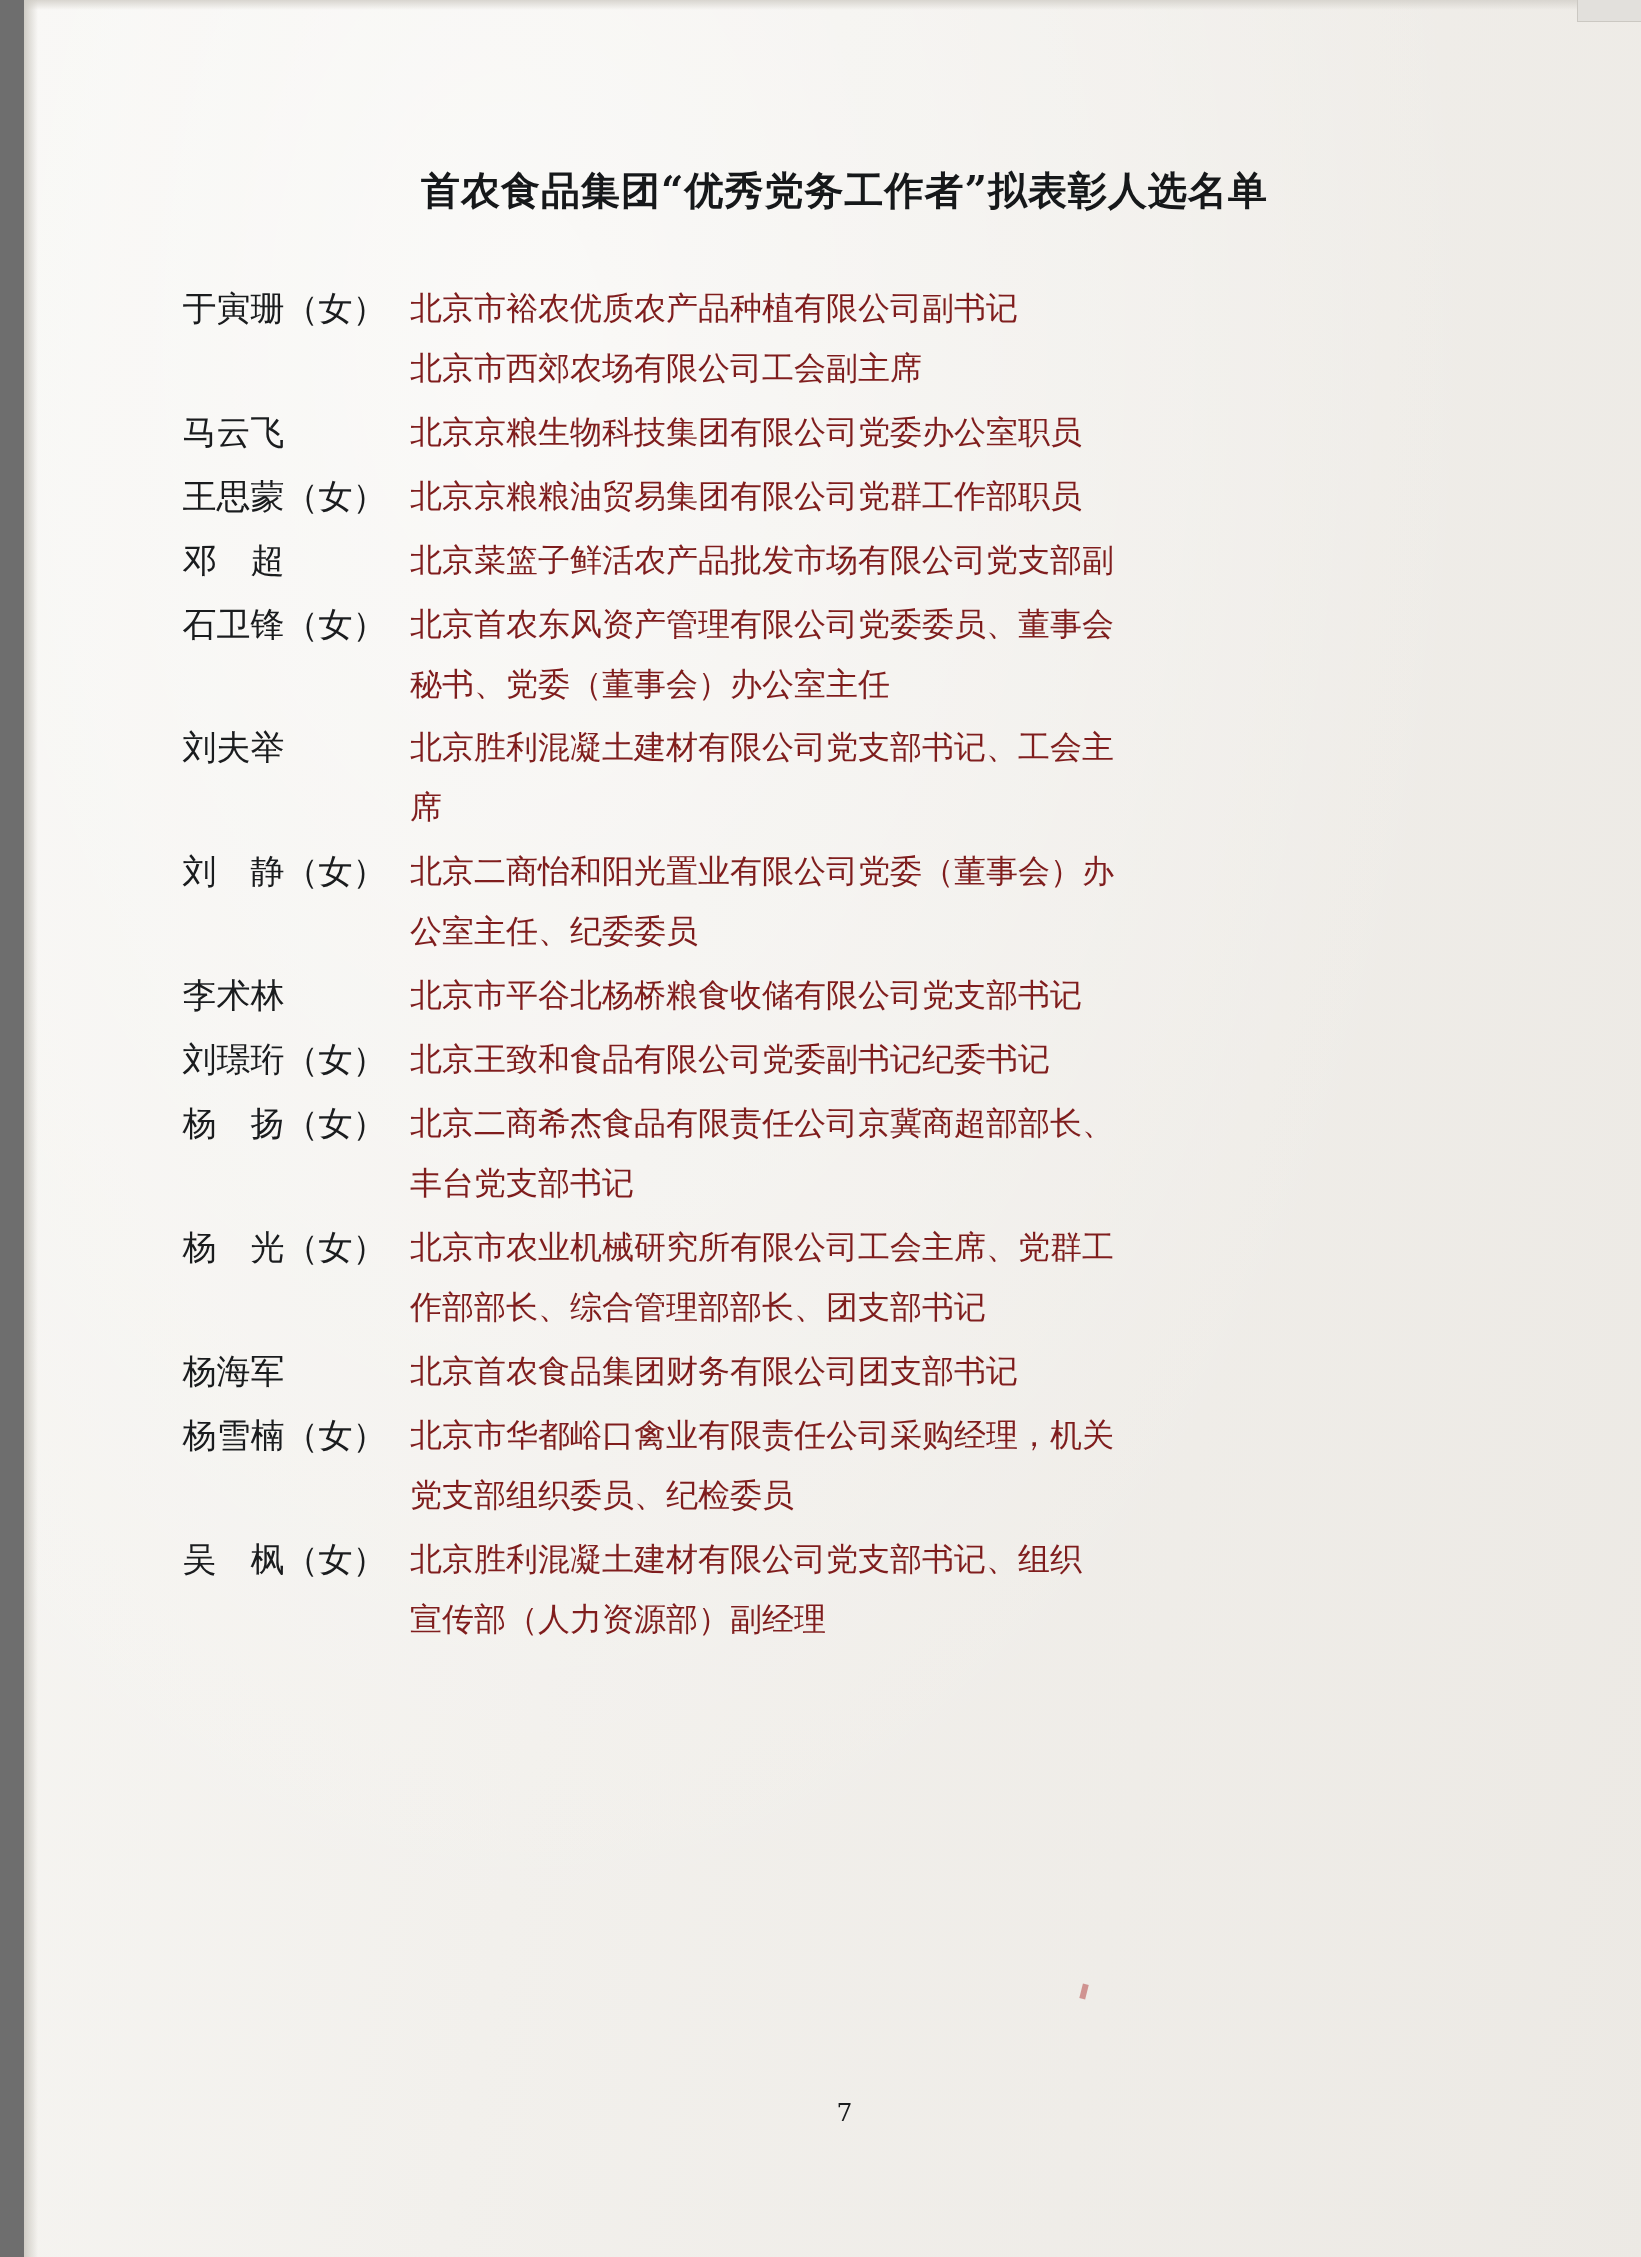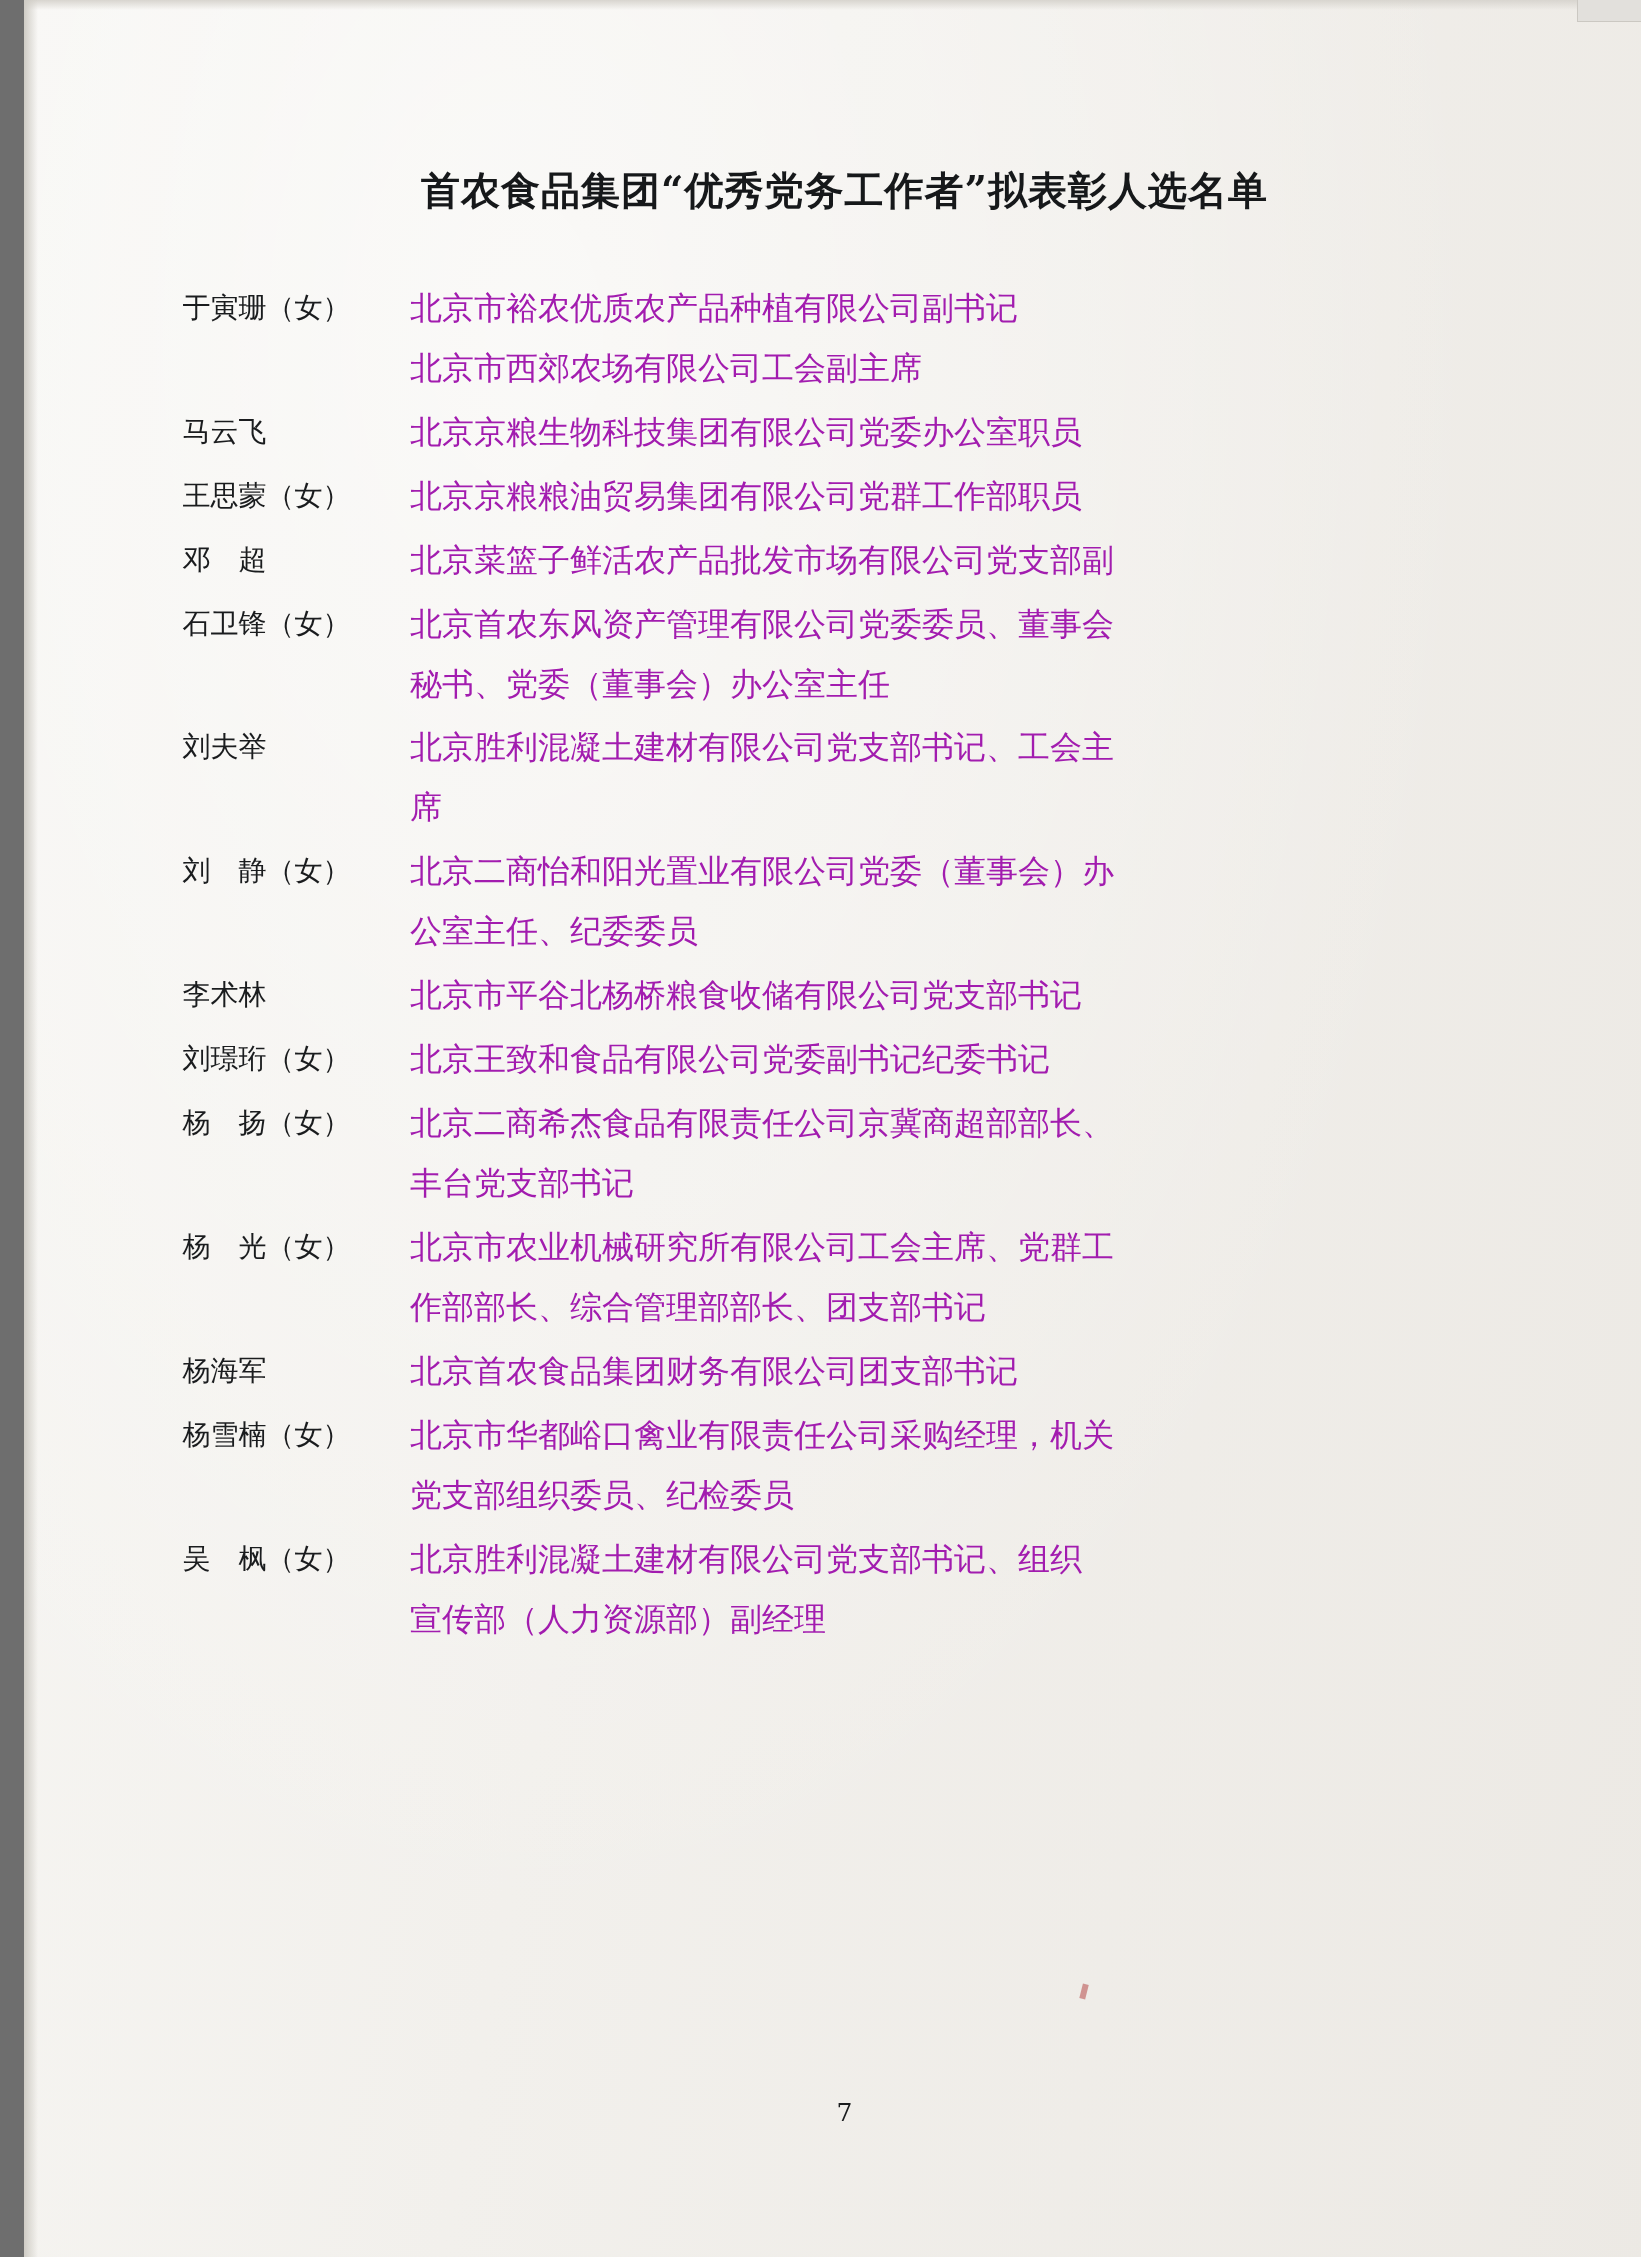--- a/index.html
+++ b/index.html
@@ -63,32 +63,32 @@
     font-family: "DejaVu Serif", "Liberation Serif", serif;
   }
   .entry {
     display: flex;
     align-items: flex-start;
     margin-bottom: 3.9px;
   }
   .entry-name {
     flex: 0 0 241px;
     width: 241px;
-    font-size: 28px;
+    font-size: 34px;
     line-height: 60px;
     color: #1a1c1e;
     white-space: pre;
     padding-left: 13.5px;
     box-sizing: border-box;
   }
   .entry-desc {
     flex: 1 1 auto;
     font-size: 32px;
     line-height: 60px;
-    color: #a21caf;
+    color: #7f1d1d;
   }
   .entry-desc .line {
     display: block;
     white-space: pre;
   }
   .page-number {
     position: absolute;
     left: 0;
     right: 0;
     bottom: 130px;

